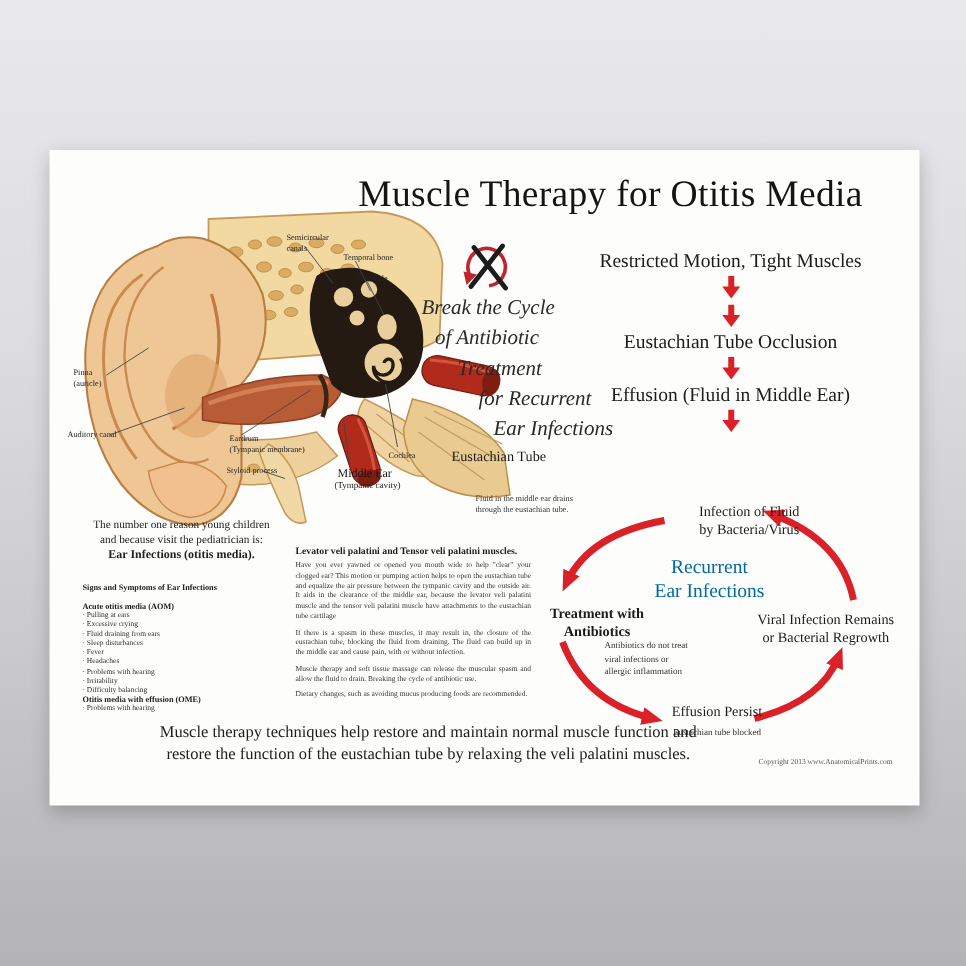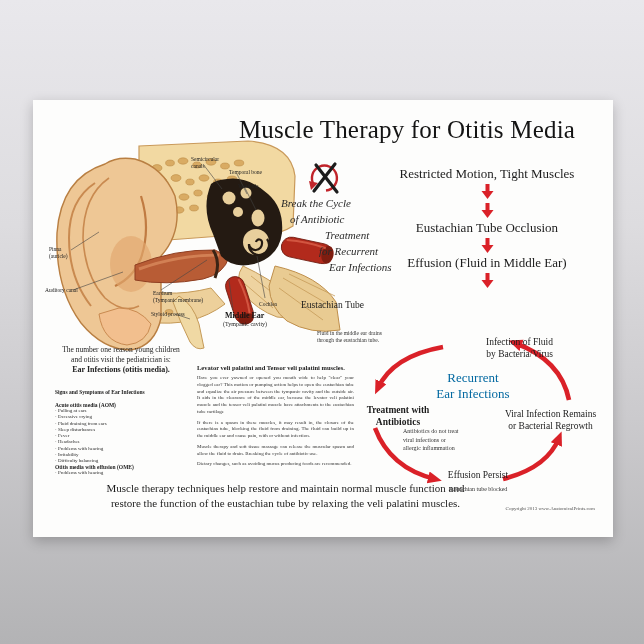--- a/index.html
+++ b/index.html
@@ -7,25 +7,25 @@
   .page{position:relative;width:644px;height:644px;background:linear-gradient(180deg,#e9e8ec 0%,#dddcdf 35%,#cbcacd 65%,#b3b3b5 100%);}
   .poster{position:absolute;left:33px;top:100px;width:580px;height:437px;background:#fdfdfc;box-shadow:0 4px 12px rgba(0,0,0,.22);}
   .abs{position:absolute;}
   .pre{white-space:pre-line;}
   .ctr{text-align:center;}
   .poster-title{left:178px;top:16px;width:392px;font-size:25px;letter-spacing:.2px;text-align:center;color:#141414;}
 
   
   .ear-label{font-size:5.5px;line-height:1.25;color:#222;}
   .ear-label-lg{font-size:9.5px;color:#1a1a1a;}
-  .ear-label-b{font-size:8px;font-weight:bold;color:#141414;}
+  .ear-label-b{font-size:8px;font-weight:normal;color:#141414;}
   .ear-cap{font-size:5.5px;line-height:1.3;color:#333;}
 
   
-  .bc-line{font-size:11px;font-style:italic;line-height:1.45;color:#2a2a2a;}
+  .bc-line{font-size:14px;font-style:italic;line-height:1.45;color:#2a2a2a;}
 
   
   .flowcol{left:330px;top:66px;width:248px;display:flex;flex-direction:column;align-items:center;}
   .flow-step{font-size:13px;line-height:16px;color:#1c1c1c;text-align:center;}
   .dn-arrow{margin:2px 0;}
 
   
   .cycle{left:330px;top:228px;width:250px;height:185px;}
   .cy-node{font-size:9.5px;line-height:1.3;color:#1c1c1c;text-align:center;}
   .cy-center{font-size:13px;line-height:1.25;color:#0369a1;text-align:center;font-family:Liberation Serif, serif;}
@@ -160,21 +160,21 @@
 through the eustachian tube.</div>
 
     <svg class="abs" style="left:272px;top:58px;" width="40" height="40" viewBox="0 0 40 40">
       <path d="M9,27 A12.5,12.5 0 1 1 21,32.5" fill="none" stroke="#c1242a" stroke-width="2.4"></path>
       <polygon points="4,23 13,25 6,32" fill="#c1242a"></polygon>
       <path d="M11,7 L32,34 M30,6 L9,33" stroke="#1c1c1c" stroke-width="3.2" stroke-linecap="round"></path>
     </svg>
     <div class="abs" style="left:248px;top:96px;width:130px;">
       <div class="bc-line" style="margin-left:0;">Break the Cycle</div>
       <div class="bc-line" style="margin-left:9px;">of Antibiotic</div>
-      <div class="bc-line" style="margin-left:44px;">Treatment</div>
+      <div class="bc-line" style="margin-left:24px;">Treatment</div>
       <div class="bc-line" style="margin-left:38px;">for Recurrent</div>
       <div class="bc-line" style="margin-left:48px;">Ear Infections</div>
     </div>
 
     <div class="abs flowcol">
       <div class="flow-step">Restricted Motion, Tight Muscles</div>
       <svg class="dn-arrow" width="15" height="15" viewBox="0 0 15 15">
           <rect x="5.5" y="0" width="4" height="7.5" fill="#da2128"></rect>
           <polygon points="1.5,7 13.5,7 7.5,15" fill="#da2128"></polygon>
         </svg>
@@ -201,38 +201,38 @@
             <path d="M0,0 L14,6 L0,12 z" fill="#da2128"></path>
           </marker>
         </defs>
         <g fill="none" stroke="#da2128" stroke-width="4.6" marker-end="url(#ah)">
           <path d="M80,19 Q30,28 15,60"></path>
           <path d="M12,100 Q27,140 72,151"></path>
           <path d="M140,151 Q184,140 196,110"></path>
           <path d="M206,72 Q198,32 152,15"></path>
         </g>
       </svg>
-      <div class="abs cy-node pre" style="left:55px;top:8px;width:135px;text-align:right;">Infection of Fluid
+      <div class="abs cy-node pre" style="left:69px;top:8px;width:135px;">Infection of Fluid
 by Bacteria/Virus</div>
       <div class="abs cy-center pre" style="left:30px;top:42px;width:160px;">Recurrent
 Ear Infections</div>
       <div class="abs cy-node pre" style="left:-10px;top:76px;width:90px;font-weight:bold;">Treatment with
 Antibiotics</div>
       <div class="abs cy-note pre" style="left:40px;top:99px;width:90px;">Antibiotics do not treat
 viral infections or
 allergic inflammation</div>
       <div class="abs cy-node" style="left:0;top:141px;width:230px;">Effusion Persist</div>
       <div class="abs cy-node pre" style="left:125px;top:80px;width:125px;">Viral Infection Remains
 or Bacterial Regrowth</div>
       <div class="abs cy-note ctr" style="left:0;top:157px;width:230px;">Eustachian tube blocked</div>
     </div>
 
     <div class="abs intro" style="left:12px;top:245px;width:152px;">
       <div>The number one reason young children</div>
-      <div>and otitis visit the pediatrician is:</div>
+      <div>and because visit the pediatrician is:</div>
       <div class="intro-b">Ear Infections (otitis media).</div>
     </div>
 
     <div class="abs" style="left:22px;top:289px;width:130px;">
       <div class="sym-h">Signs and Symptoms of Ear Infections</div>
       <div class="sym-h" style="margin-top:7px;">Acute otitis media (AOM)</div>
       <div class="sym-i">· Pulling at ears</div>
       <div class="sym-i">· Excessive crying</div>
       <div class="sym-i">· Fluid draining from ears</div>
       <div class="sym-i">· Sleep disturbances</div>

